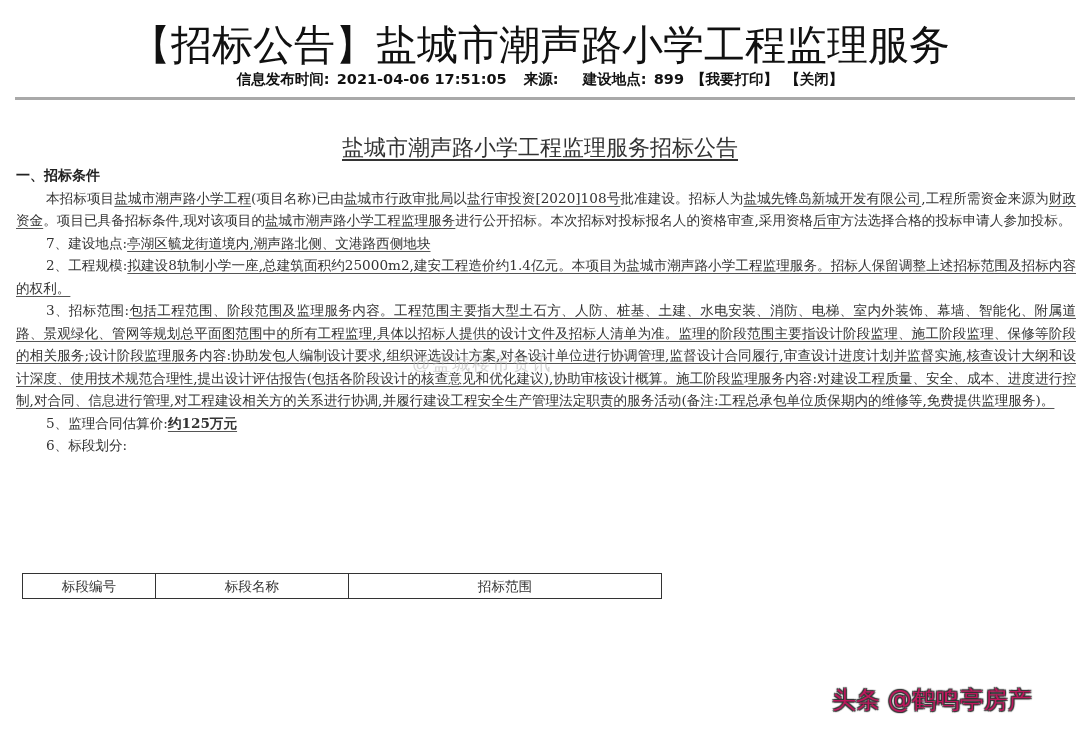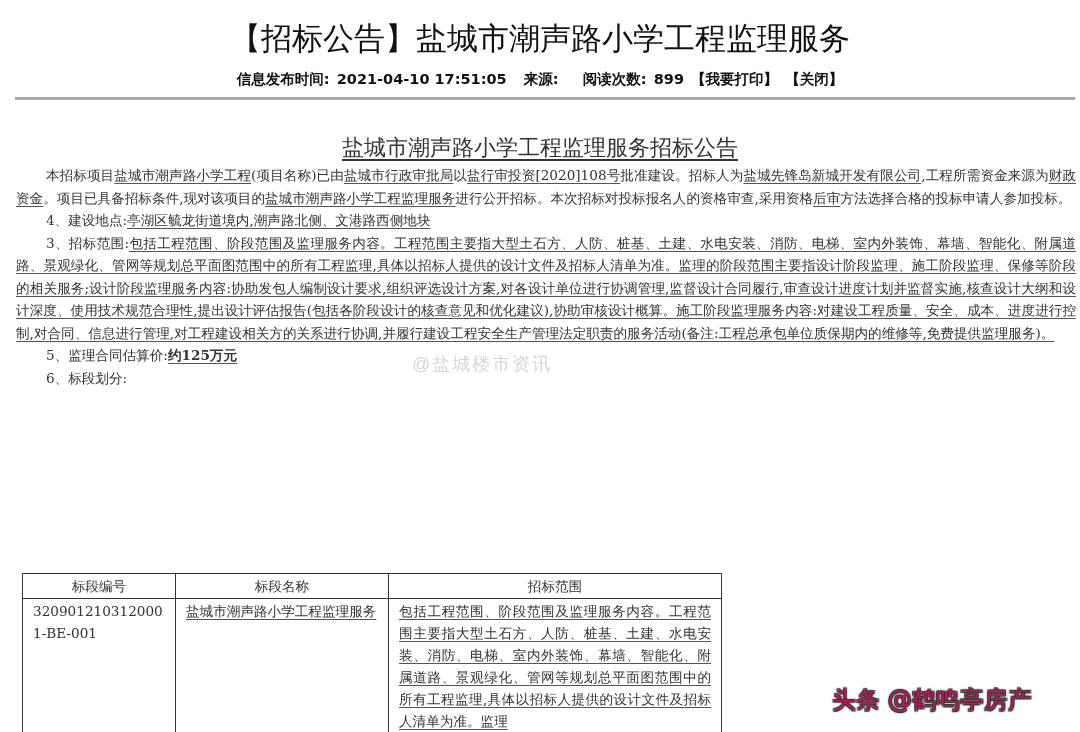--- a/index.html
+++ b/index.html
@@ -1,76 +1,73 @@
 <!DOCTYPE html>
 <html><head>
 <meta charset="utf-8">
 <style>
   html, body { margin:0; padding:0; background:#ffffff; }
   body { width:1080px; height:732px; overflow:hidden; position:relative; color:#222; font-family:"DejaVu Serif","Liberation Serif",serif; }
-  .hdr-title { position:absolute; top:18px; left:0; width:1080px; text-align:center; font-family:"DejaVu Sans","Liberation Sans",sans-serif; font-size:31px; color:#111; letter-spacing:0px; }
+  .hdr-title { position:absolute; top:18px; left:0; width:1080px; text-align:center; font-family:"DejaVu Sans","Liberation Sans",sans-serif; font-size:41px; color:#111; letter-spacing:0px; }
   .hdr-meta { position:absolute; top:70px; left:0; width:1080px; text-align:center; font-family:"DejaVu Sans","Liberation Sans",sans-serif; font-size:14.5px; font-weight:bold; color:#111; white-space:nowrap; }
   .hdr-meta span { margin:0 1px; }
   .divider { position:absolute; top:97px; left:15px; width:1060px; height:3px; background:#a9a9a9; }
   .doc-title { position:absolute; top:133px; left:0; width:1080px; text-align:center; font-family:"DejaVu Sans","Liberation Sans",sans-serif; font-size:22px; color:#333; }
   .doc-title u { text-underline-offset:4px; }
   .body { position:absolute; top:164px; left:16px; width:1060px; font-size:13.6px; line-height:22.5px; color:#333; }
   .h { font-weight:bold; font-size:14px; color:#222; }
   .p { text-indent:2.2em; text-align:justify; text-align-last:left; }
   .u { text-decoration:underline; text-underline-offset:3px; text-decoration-color:#555; }
   .b { font-weight:bold;margin-top:48px; }
   table.seg { position:absolute; top:573px; left:22px; border-collapse:collapse; font-size:13.6px; color:#333; line-height:22px; }
-  table.seg th, table.seg td { border:1.5px solid #333; vertical-align:top; padding:1px 10px; }
+  table.seg th, table.seg td { border:1.5px solid #333; vertical-align:top; padding:1px 0; }
   table.seg th { font-weight:normal; text-align:center; height:21px; }
   .c1 { width:132px; }
   .c2 { width:192px; }
   .c3 { width:312px; }
   .watermark-center { position:absolute; top:352px; left:412px; font-family:Liberation Sans, sans-serif; font-size:18px; color:rgba(180,180,180,0.55); pointer-events:none; letter-spacing:2px; }
   .watermark-corner { position:absolute; top:684px; left:832px; font-family:"DejaVu Sans","Liberation Sans",sans-serif; font-size:24px; color:#be185d; text-shadow:1px 1px 1px #333, -1px -1px 1px #333, 1px -1px 1px #333, -1px 1px 1px #333; }
 </style>
 </head>
 <body>
 
 <div class="hdr-title">【招标公告】盐城市潮声路小学工程监理服务</div>
 
 <div class="hdr-meta">
   <span>信息发布时间:</span>
-  <span>2021-04-10 17:51:05</span>
+  <span>2021-04-06 17:51:05</span>
   &nbsp;
   <span>来源:</span>
   <span></span>
   &nbsp;&nbsp;
-  <span>阅读次数:</span>
+  <span>建设地点:</span>
   <span>899</span>
   <span style="cursor:pointer">【我要打印】</span>
   <span style="cursor:pointer">【关闭】</span>
 </div>
 
 <div class="divider"></div>
 
 <div class="doc-title"><u>盐城市潮声路小学工程监理服务招标公告</u></div>
 
 <div class="body">
+  <div class="h">一、招标条件</div>
   <div class="p"><span>本招标项目</span><span class="u">盐城市潮声路小学工程</span><span>(项目名称)已由</span><span class="u">盐城市行政审批局</span><span>以</span><span class="u">盐行审投资[2020]108号</span><span>批准建设。招标人为</span><span class="u">盐城先锋岛新城开发有限公司</span><span>,工程所需资金来源为</span><span class="u">财政资金</span><span>。项目已具备招标条件,现对该项目的</span><span class="u">盐城市潮声路小学工程监理服务</span><span>进行公开招标。本次招标对投标报名人的资格审查,采用资格</span><span class="u">后审</span><span>方法选择合格的投标申请人参加投标。</span></div>
 
-  <div class="p"><span>4、建设地点:</span><span class="u">亭湖区毓龙街道境内,潮声路北侧、文港路西侧地块</span></div>
+  <div class="p"><span>7、建设地点:</span><span class="u">亭湖区毓龙街道境内,潮声路北侧、文港路西侧地块</span></div>
+  <div class="p"><span>2、工程规模:</span><span class="u">拟建设8轨制小学一座,总建筑面积约25000m2,建安工程造价约1.4亿元。本项目为盐城市潮声路小学工程监理服务。招标人保留调整上述招标范围及招标内容的权利。</span></div>
   <div class="p"><span>3、招标范围:</span><span class="u">包括工程范围、阶段范围及监理服务内容。工程范围主要指大型土石方、人防、桩基、土建、水电安装、消防、电梯、室内外装饰、幕墙、智能化、附属道路、景观绿化、管网等规划总平面图范围中的所有工程监理,具体以招标人提供的设计文件及招标人清单为准。监理的阶段范围主要指设计阶段监理、施工阶段监理、保修等阶段的相关服务;设计阶段监理服务内容:协助发包人编制设计要求,组织评选设计方案,对各设计单位进行协调管理,监督设计合同履行,审查设计进度计划并监督实施,核查设计大纲和设计深度、使用技术规范合理性,提出设计评估报告(包括各阶段设计的核查意见和优化建议),协助审核设计概算。施工阶段监理服务内容:对建设工程质量、安全、成本、进度进行控制,对合同、信息进行管理,对工程建设相关方的关系进行协调,并履行建设工程安全生产管理法定职责的服务活动(备注:工程总承包单位质保期内的维修等,免费提供监理服务)。</span></div>
   <div class="p"><span>5、监理合同估算价:</span><span class="u b">约125万元</span></div>
   <div class="p"><span>6、标段划分:</span></div>
 </div>
 
 <table class="seg">
   <tbody>
       <tr>
     <th class="c1">标段编号</th>
     <th class="c2">标段名称</th>
     <th class="c3">招标范围</th>
   </tr>
-  <tr>
-    <td class="c1" style="word-break:break-all;">3209012103120001-BE-001</td>
-    <td class="c2"><span class="u">盐城市潮声路小学工程监理服务</span></td>
-    <td class="c3" style="text-align:justify;"><span class="u">包括工程范围、阶段范围及监理服务内容。工程范围主要指大型土石方、人防、桩基、土建、水电安装、消防、电梯、室内外装饰、幕墙、智能化、附属道路、景观绿化、管网等规划总平面图范围中的所有工程监理,具体以招标人提供的设计文件及招标人清单为准。监理</span></td>
-  </tr>
 </tbody>
   </table>
 
 <div class="watermark-center">@盐城楼市资讯</div>
 <div class="watermark-corner">头条 @鹤鸣亭房产</div>
 
 </body></html>

